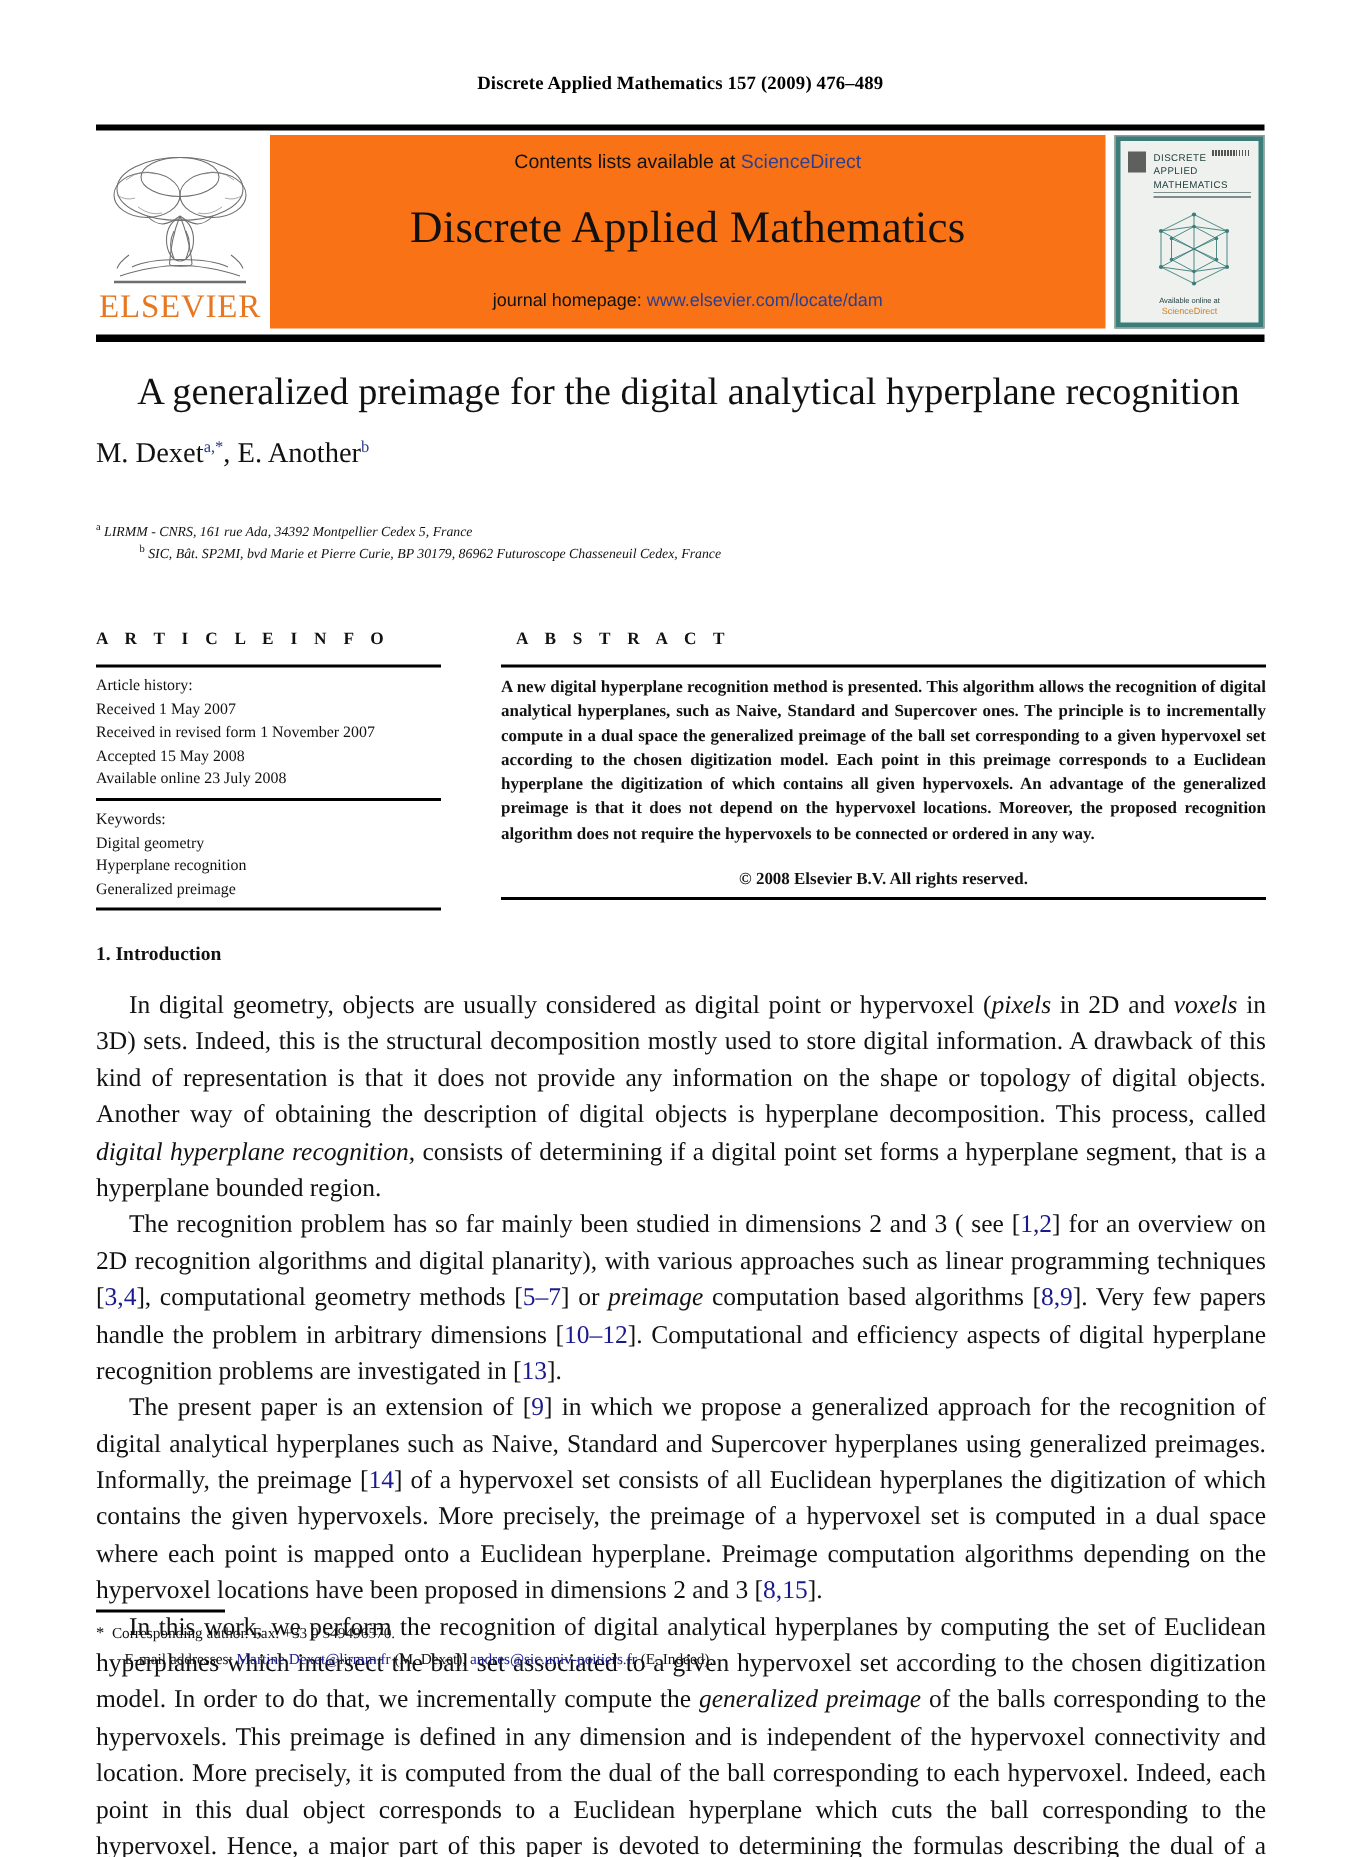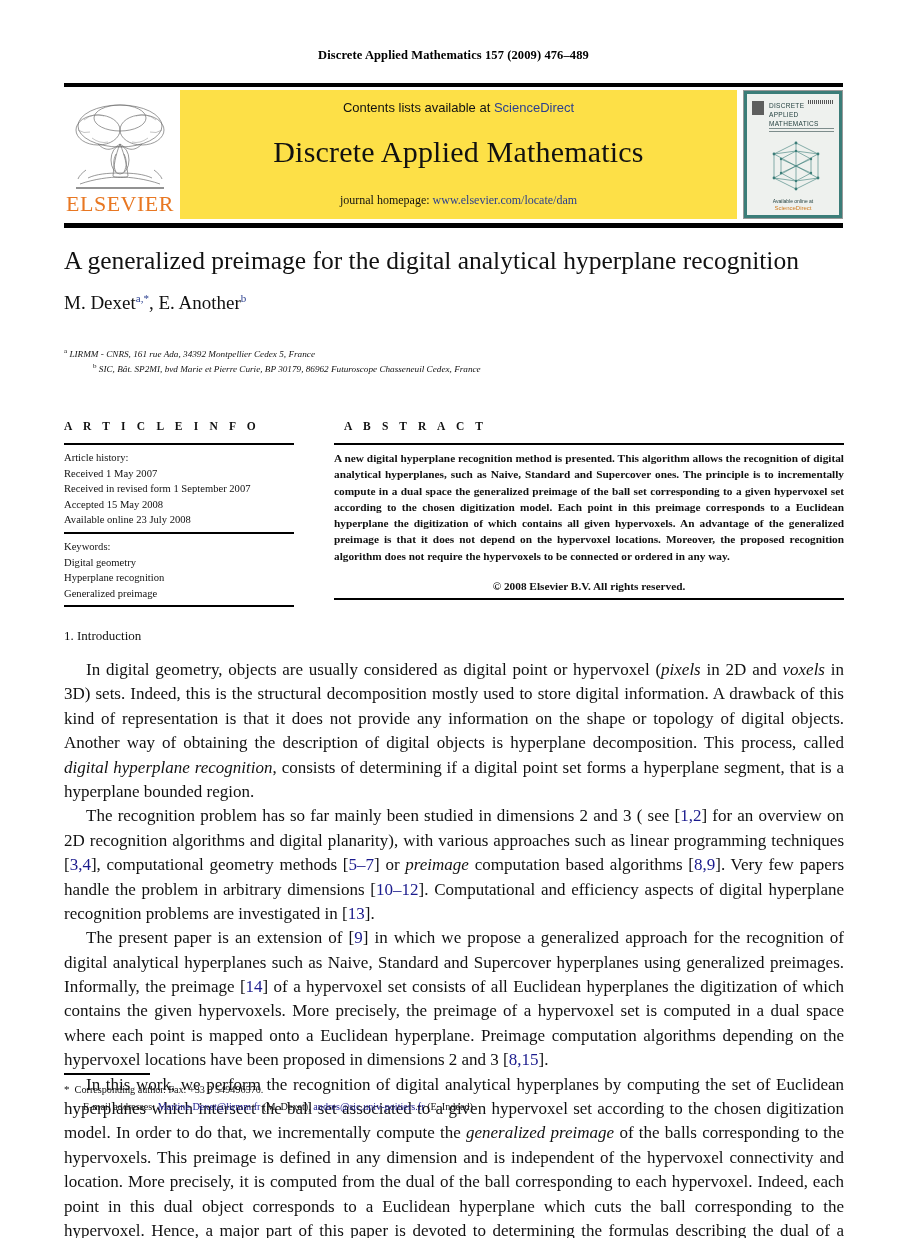--- a/index.html
+++ b/index.html
@@ -22,31 +22,31 @@
   .rule-bot{height:5px;background:#000;width:779px;margin-top:4px;}
   .mast-body{display:flex;align-items:stretch;height:129px;margin-top:3px;}
   .logo-col{width:112px;display:flex;flex-direction:column;justify-content:flex-end;
             align-items:center;padding-bottom:4px;box-sizing:border-box;}
   .tree{width:104px;height:92px;display:block;}
   .elsevier-word{
     font-family:"Liberation Serif", serif;color:#E87722;font-size:22px;
     letter-spacing:.5px;line-height:1;margin-top:1px;font-weight:400;
   }
   .mast-center{
-    flex:1;background:#fde047;margin:0 6px 0 4px;
+    flex:1;background:#f97316;margin:0 6px 0 4px;
     display:flex;flex-direction:column;align-items:center;justify-content:center;
     padding:8px 0 10px;box-sizing:border-box;
   }
   .contents-line{font-family:"Liberation Sans",sans-serif;font-size:13px;color:#111;}
   .sd-link{color:#2a3f8f;}
   .journal-name{
     font-family:"Liberation Serif",serif;font-size:30px;color:#111;
     margin:20px 0 24px;letter-spacing:.2px;
   }
-  .homepage-line{font-family:Liberation Serif, serif;font-size:12px;color:#111;}
+  .homepage-line{font-family:Liberation Sans, sans-serif;font-size:12px;color:#111;}
   .hp-link{color:#2a3f8f;}
   .cover{
     width:98px;height:127px;border:1px solid #999;background:#3b7d78;
     position:relative;overflow:hidden;flex:none;
   }
   .cover-inner{position:absolute;inset:3px;background:#eef1ee;}
   .cover-title{
     position:absolute;left:22px;top:8px;right:4px;
     font-family:"Liberation Sans",sans-serif;font-size:6.5px;
     line-height:1.35;color:#1d3b3a;letter-spacing:.3px;
@@ -58,21 +58,21 @@
   .cover-code{position:absolute;right:5px;top:6px;width:26px;height:4px;
     background:repeating-linear-gradient(to right,#555 0 1px,transparent 1px 2px);}
   .cover-graph{position:absolute;left:9px;top:46px;width:80px;height:52px;}
   .cover-foot{position:absolute;left:0;right:0;bottom:4px;text-align:center;
     font-family:"Liberation Sans",sans-serif;font-size:5px;color:#1d3b3a;}
   .cover-sd{display:inline-block;margin-top:1px;color:#d07b1d;font-size:6px;}
 
   
   .title{
     position:absolute;top:246px;left:64px;width:790px;
-    font-size:25.5px;line-height:1.15;color:#111;font-weight:400;
+    font-size:25.5px;line-height:1.15;color:#111;font-weight:400;text-align:center;
   }
   .authors{
     position:absolute;top:292px;left:64px;width:790px;
     font-size:19px;color:#111;
   }
   .authors sup{font-size:11px;color:#2a3f8f;vertical-align:super;}
   .affil{
     position:absolute;left:64px;width:790px;
     font-size:9.2px;font-style:italic;color:#111;line-height:1.45;
   }
@@ -104,21 +104,21 @@
     position:absolute;top:450px;left:334px;width:510px;
     font-size:11.3px;line-height:1.44;text-align:justify;color:#111;font-weight:bold;
   }
   .copyright{
     position:absolute;top:580px;left:334px;width:510px;text-align:center;
     font-size:11.3px;font-weight:bold;color:#111;
   }
 
   
   .sec-title{
-    position:absolute;top:628px;left:64px;font-size:13px;font-weight:normal;color:#111;
+    position:absolute;top:628px;left:64px;font-size:13px;font-weight:bold;color:#111;
   }
   .body{
     position:absolute;top:658px;left:64px;width:780px;
     font-size:17px;line-height:1.435;text-align:justify;color:#111;
   }
   .body p{margin:0;text-indent:22px;}
   .body p.first{text-indent:22px;}
   .ref{color:#1a1a8c;}
   .em{font-style:italic;}
 
@@ -253,21 +253,21 @@
 
   <div class="hr hr-info-top"></div>
   <div class="hr hr-info-mid"></div>
   <div class="hr hr-info-bot"></div>
   <div class="hr hr-abs-top"></div>
   <div class="hr hr-abs-bot"></div>
 
   <div class="infoblock history">
     <div class="it">Article history:</div>
     <div>Received 1 May 2007</div>
-    <div>Received in revised form 1 September 2007</div>
+    <div>Received in revised form 1 November 2007</div>
     <div>Accepted 15 May 2008</div>
     <div>Available online 23 July 2008</div>
   </div>
 
   <div class="infoblock keywords">
     <div class="it">Keywords:</div>
     <div>Digital geometry</div>
     <div>Hyperplane recognition</div>
     <div>Generalized preimage</div>
   </div>

